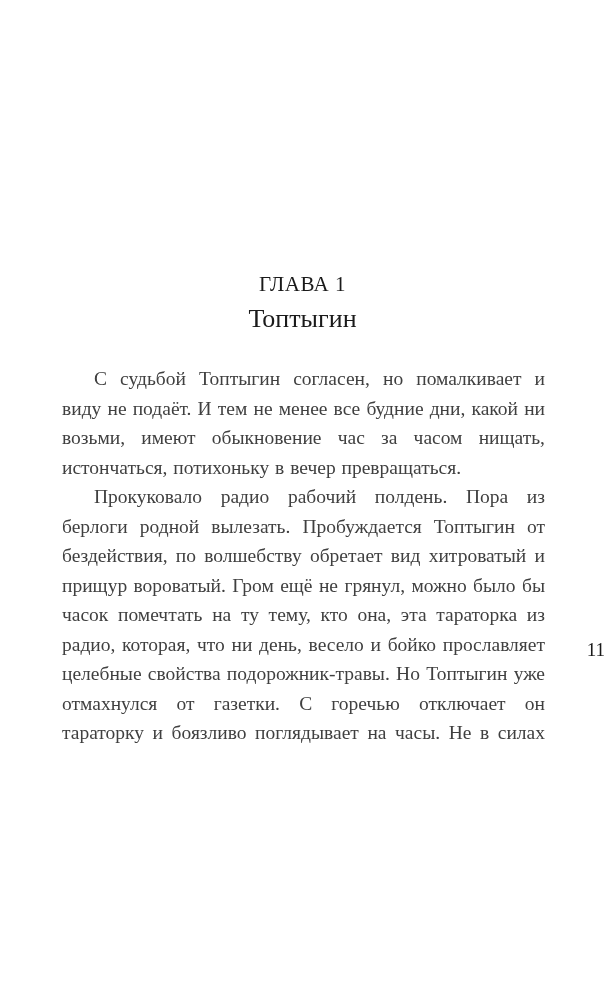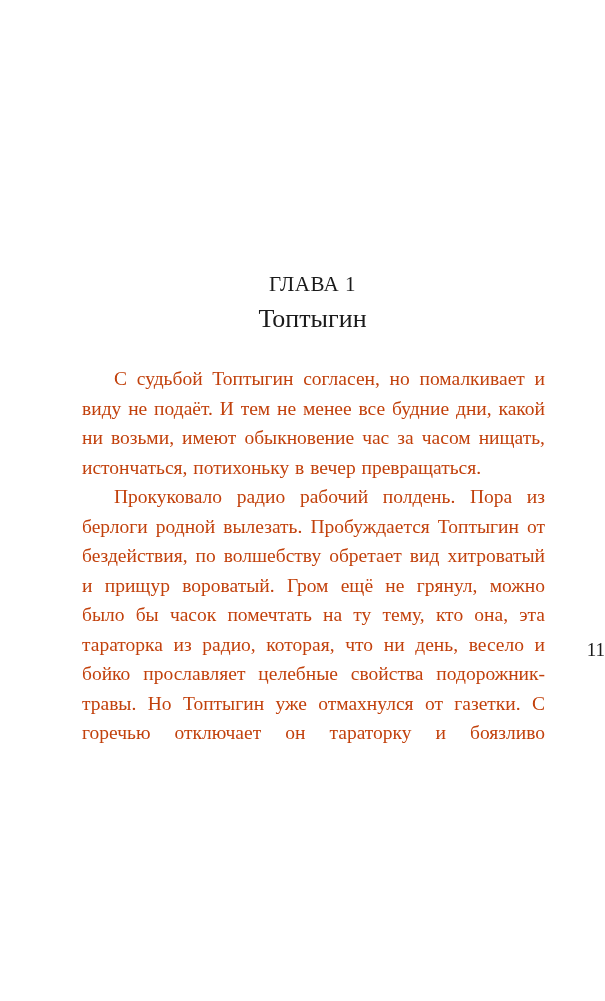--- a/index.html
+++ b/index.html
@@ -10,21 +10,20 @@
 
     .book-page {
       position: relative;
       width: 605px;
       height: 749px;
       margin: 0 auto;
       background: #ffffff;
       color: #1a1a1a;
       font-family: "Liberation Serif", "DejaVu Serif", serif;
       overflow: hidden;
-      padding-left: 20px;
     }
 
     .chapter-head {
       padding-top: 272px;
       text-align: center;
     }
 
     .chapter-label {
       font-size: 21px;
       font-weight: 400;
@@ -37,21 +36,21 @@
       font-size: 26px;
       font-weight: 400;
       color: #1a1a1a;
     }
 
     .body-text {
       margin: 30px 60px 0 62px;
       font-size: 19.5px;
       line-height: 29.5px;
       text-align: justify;
-      color: #c2410c;
+      color: #404040;
     }
 
     .body-text p {
       text-indent: 32px;
       margin: 0;
       word-spacing: 1px;
     }
 
     .page-number {
       position: absolute;

